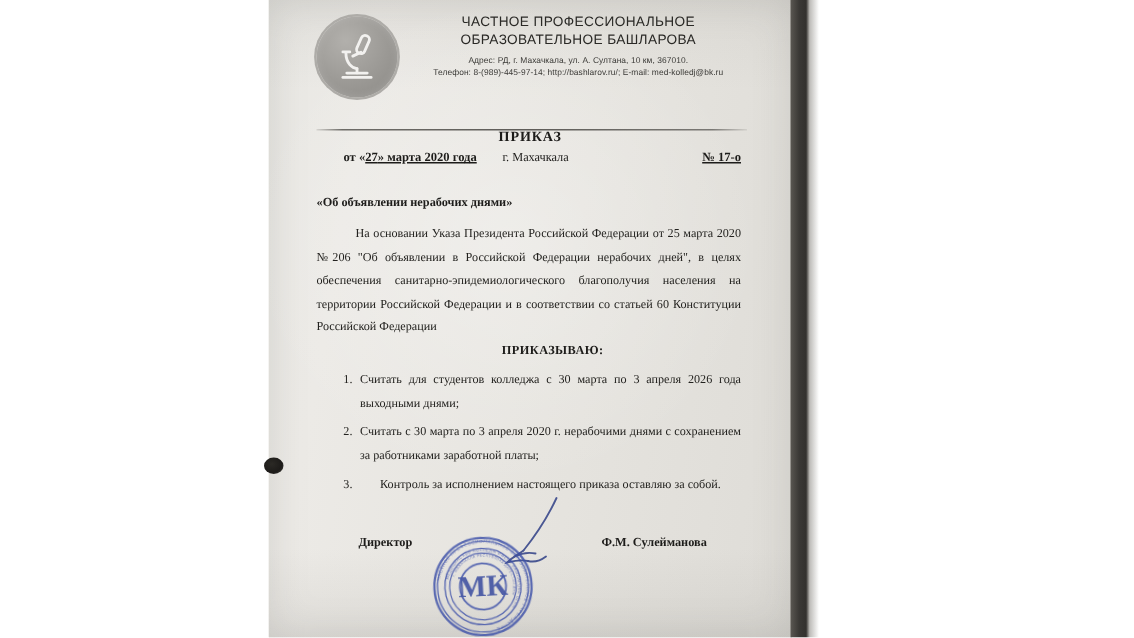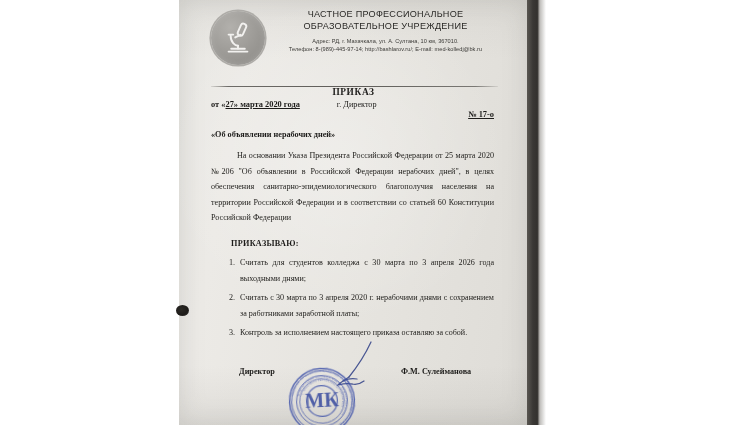--- a/index.html
+++ b/index.html
@@ -147,37 +147,37 @@
   .order-meta {
     position: relative;
     margin-top: 3px;
     height: 13px;
     font-size: 8.4px;
     font-weight: bold;
     color: #1d1c1a;
   }
   .om-date {
     position: absolute;
-    left: 10px;
+    left: 28px;
     top: 0;
     font-weight: bold;
   }
   .om-date .u { text-decoration: underline; }
   .om-city {
     position: absolute;
     left: 50%;
     top: 0;
     transform: translateX(-42%);
     font-weight: normal;
     font-size: 8.2px;
   }
   .om-num {
     position: absolute;
     right: 12px;
-    top: 10px;
+    top: 0;
     text-decoration: underline;
     font-weight: bold;
   }
 
   .subject {
     margin-top: 17px;
     margin-left: 10px;
     font-weight: bold;
     font-size: 8.2px;
     color: #1d1c1a;
@@ -189,41 +189,42 @@
     margin-left: 10px;
     margin-right: 12px;
     font-size: 8.1px;
     line-height: 15.6px;
     text-align: justify;
     text-indent: 26px;
     color: #23221f;
   }
 
   .order-verb {
-    margin-top: 13px;
+    margin-top: 3px;
     margin-left: 30px;
     font-weight: bold;
     font-size: 8.2px;
     letter-spacing: 0.3px;
     color: #1d1c1a;
+    text-align: center;
   }
 
   ol.items {
     margin: 7px 12px 0 22px;
     padding: 0 0 0 14px;
     font-size: 8.1px;
     line-height: 15.6px;
     color: #23221f;
   }
   ol.items li {
     margin-bottom: 4px;
     text-align: justify;
     padding-left: 3px;
   }
-  ol.items li:last-child { text-align: left; }
+  ol.items li:last-child { text-align: center; }
 
   
   .sig {
     position: relative;
     margin-top: 18px;
     height: 60px;
   }
   .sig-role {
     position: absolute;
     left: 38px;
@@ -285,37 +286,37 @@
               <path d="M18.0 25.8 L18.0 28.6"></path>
               <path d="M11.2 28.7 L24.8 28.7"></path>
               <path d="M8.6 31.6 L27.4 31.6"></path>
               <path d="M13.2 14.6 L8.6 14.6"></path>
             </g>
           </svg>
         </div>
 
         <div class="lh-text">
           <div class="lh-line1">ЧАСТНОЕ ПРОФЕССИОНАЛЬНОЕ</div>
-          <div class="lh-line2">ОБРАЗОВАТЕЛЬНОЕ УЧРЕЖДЕНИЕ</div>
+          <div class="lh-line2">ОБРАЗОВАТЕЛЬНОЕ БАШЛАРОВА</div>
           <div class="lh-addr">Адрес: РД, г. Махачкала, ул. А. Султана, 10 км, 367010.</div>
           <div class="lh-phone">Телефон: 8-(989)-445-97-14; http://bashlarov.ru/; E-mail: med-kolledj@bk.ru</div>
         </div>
       </div>
 
       <div class="hrule"></div>
 
       <div class="order-title">ПРИКАЗ</div>
 
       <div class="order-meta">
         <span class="om-date"><span>от «</span><span class="u">27</span><span class="u">» марта 2020 года</span></span>
-        <span class="om-city">г. Директор</span>
+        <span class="om-city">г. Махачкала</span>
         <span class="om-num">№ 17-о</span>
       </div>
 
-      <div class="subject">«Об объявлении нерабочих дней»</div>
+      <div class="subject">«Об объявлении нерабочих днями»</div>
 
       <div class="para">На основании Указа Президента Российской Федерации от 25 марта 2020 №206 "Об объявлении в Российской Федерации нерабочих дней", в целях обеспечения санитарно-эпидемиологического благополучия населения на территории Российской Федерации и в соответствии со статьей 60 Конституции Российской Федерации</div>
 
       <div class="order-verb">ПРИКАЗЫВАЮ:</div>
 
       <ol class="items">
         <li>Считать для студентов колледжа с 30 марта по 3 апреля 2026 года выходными днями;</li>
         <li>Считать с 30 марта по 3 апреля 2020 г. нерабочими днями с сохранением за работниками заработной платы;</li>
         <li>Контроль за исполнением настоящего приказа оставляю за собой.</li>
       </ol>

